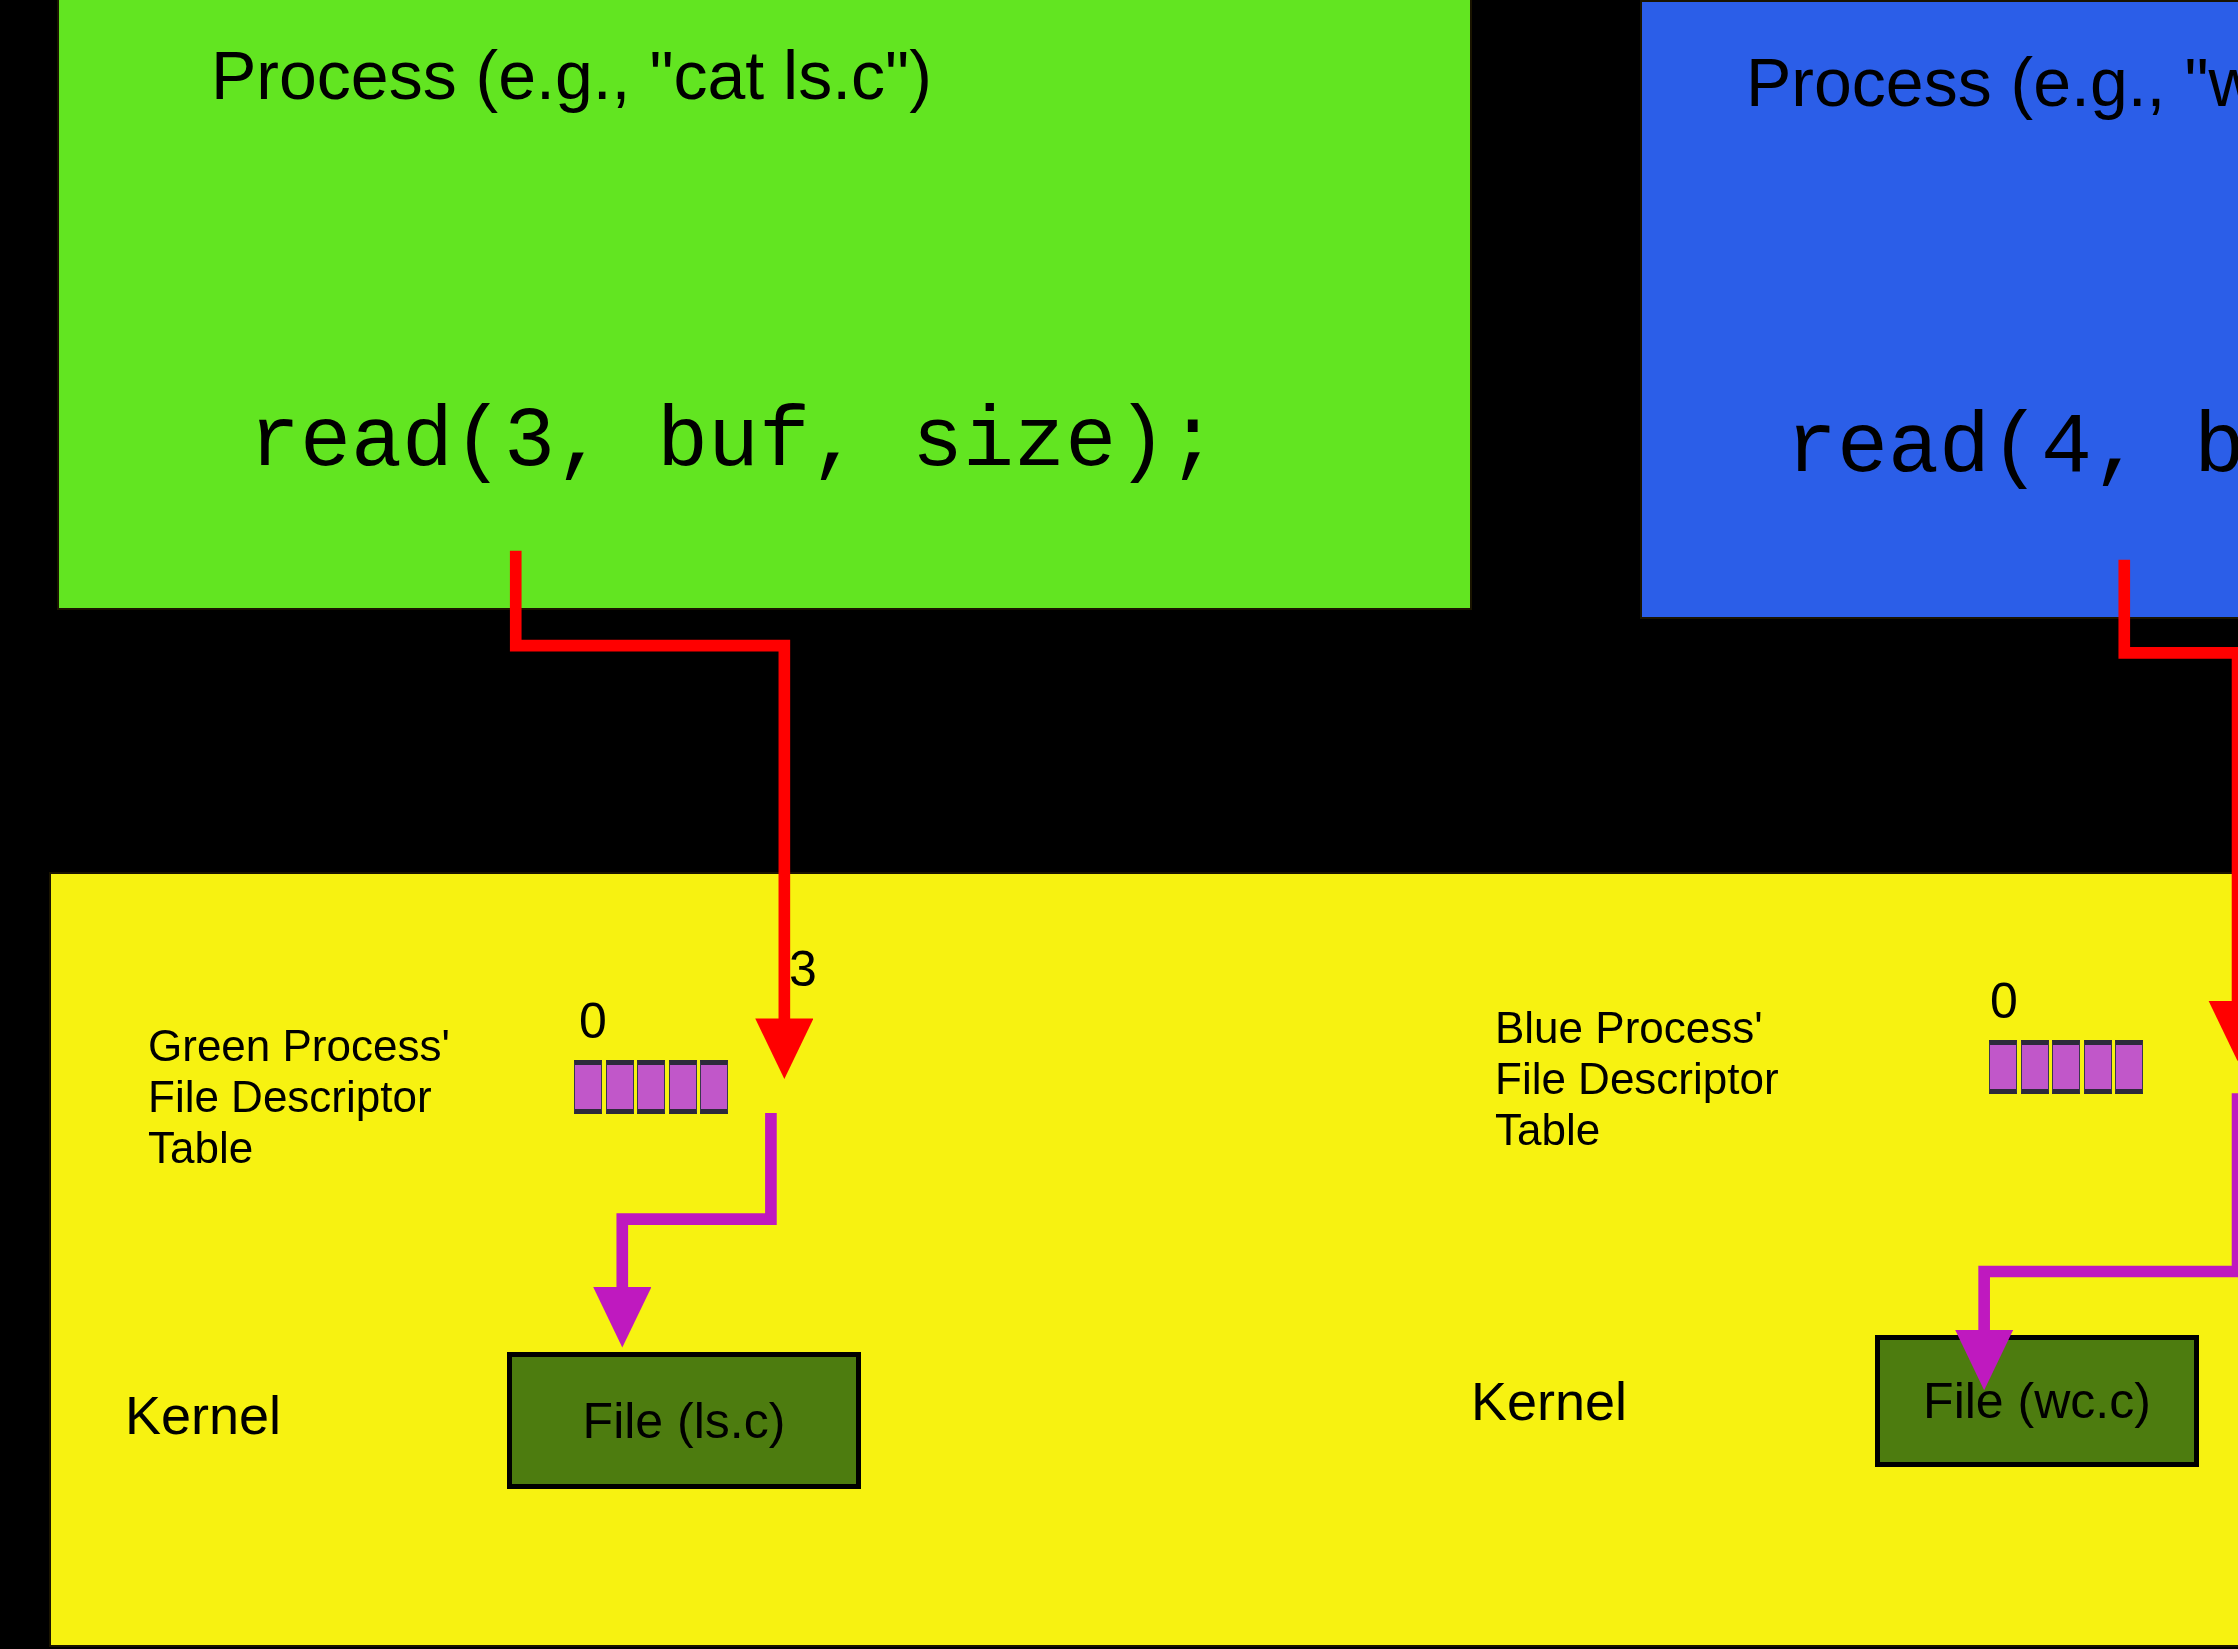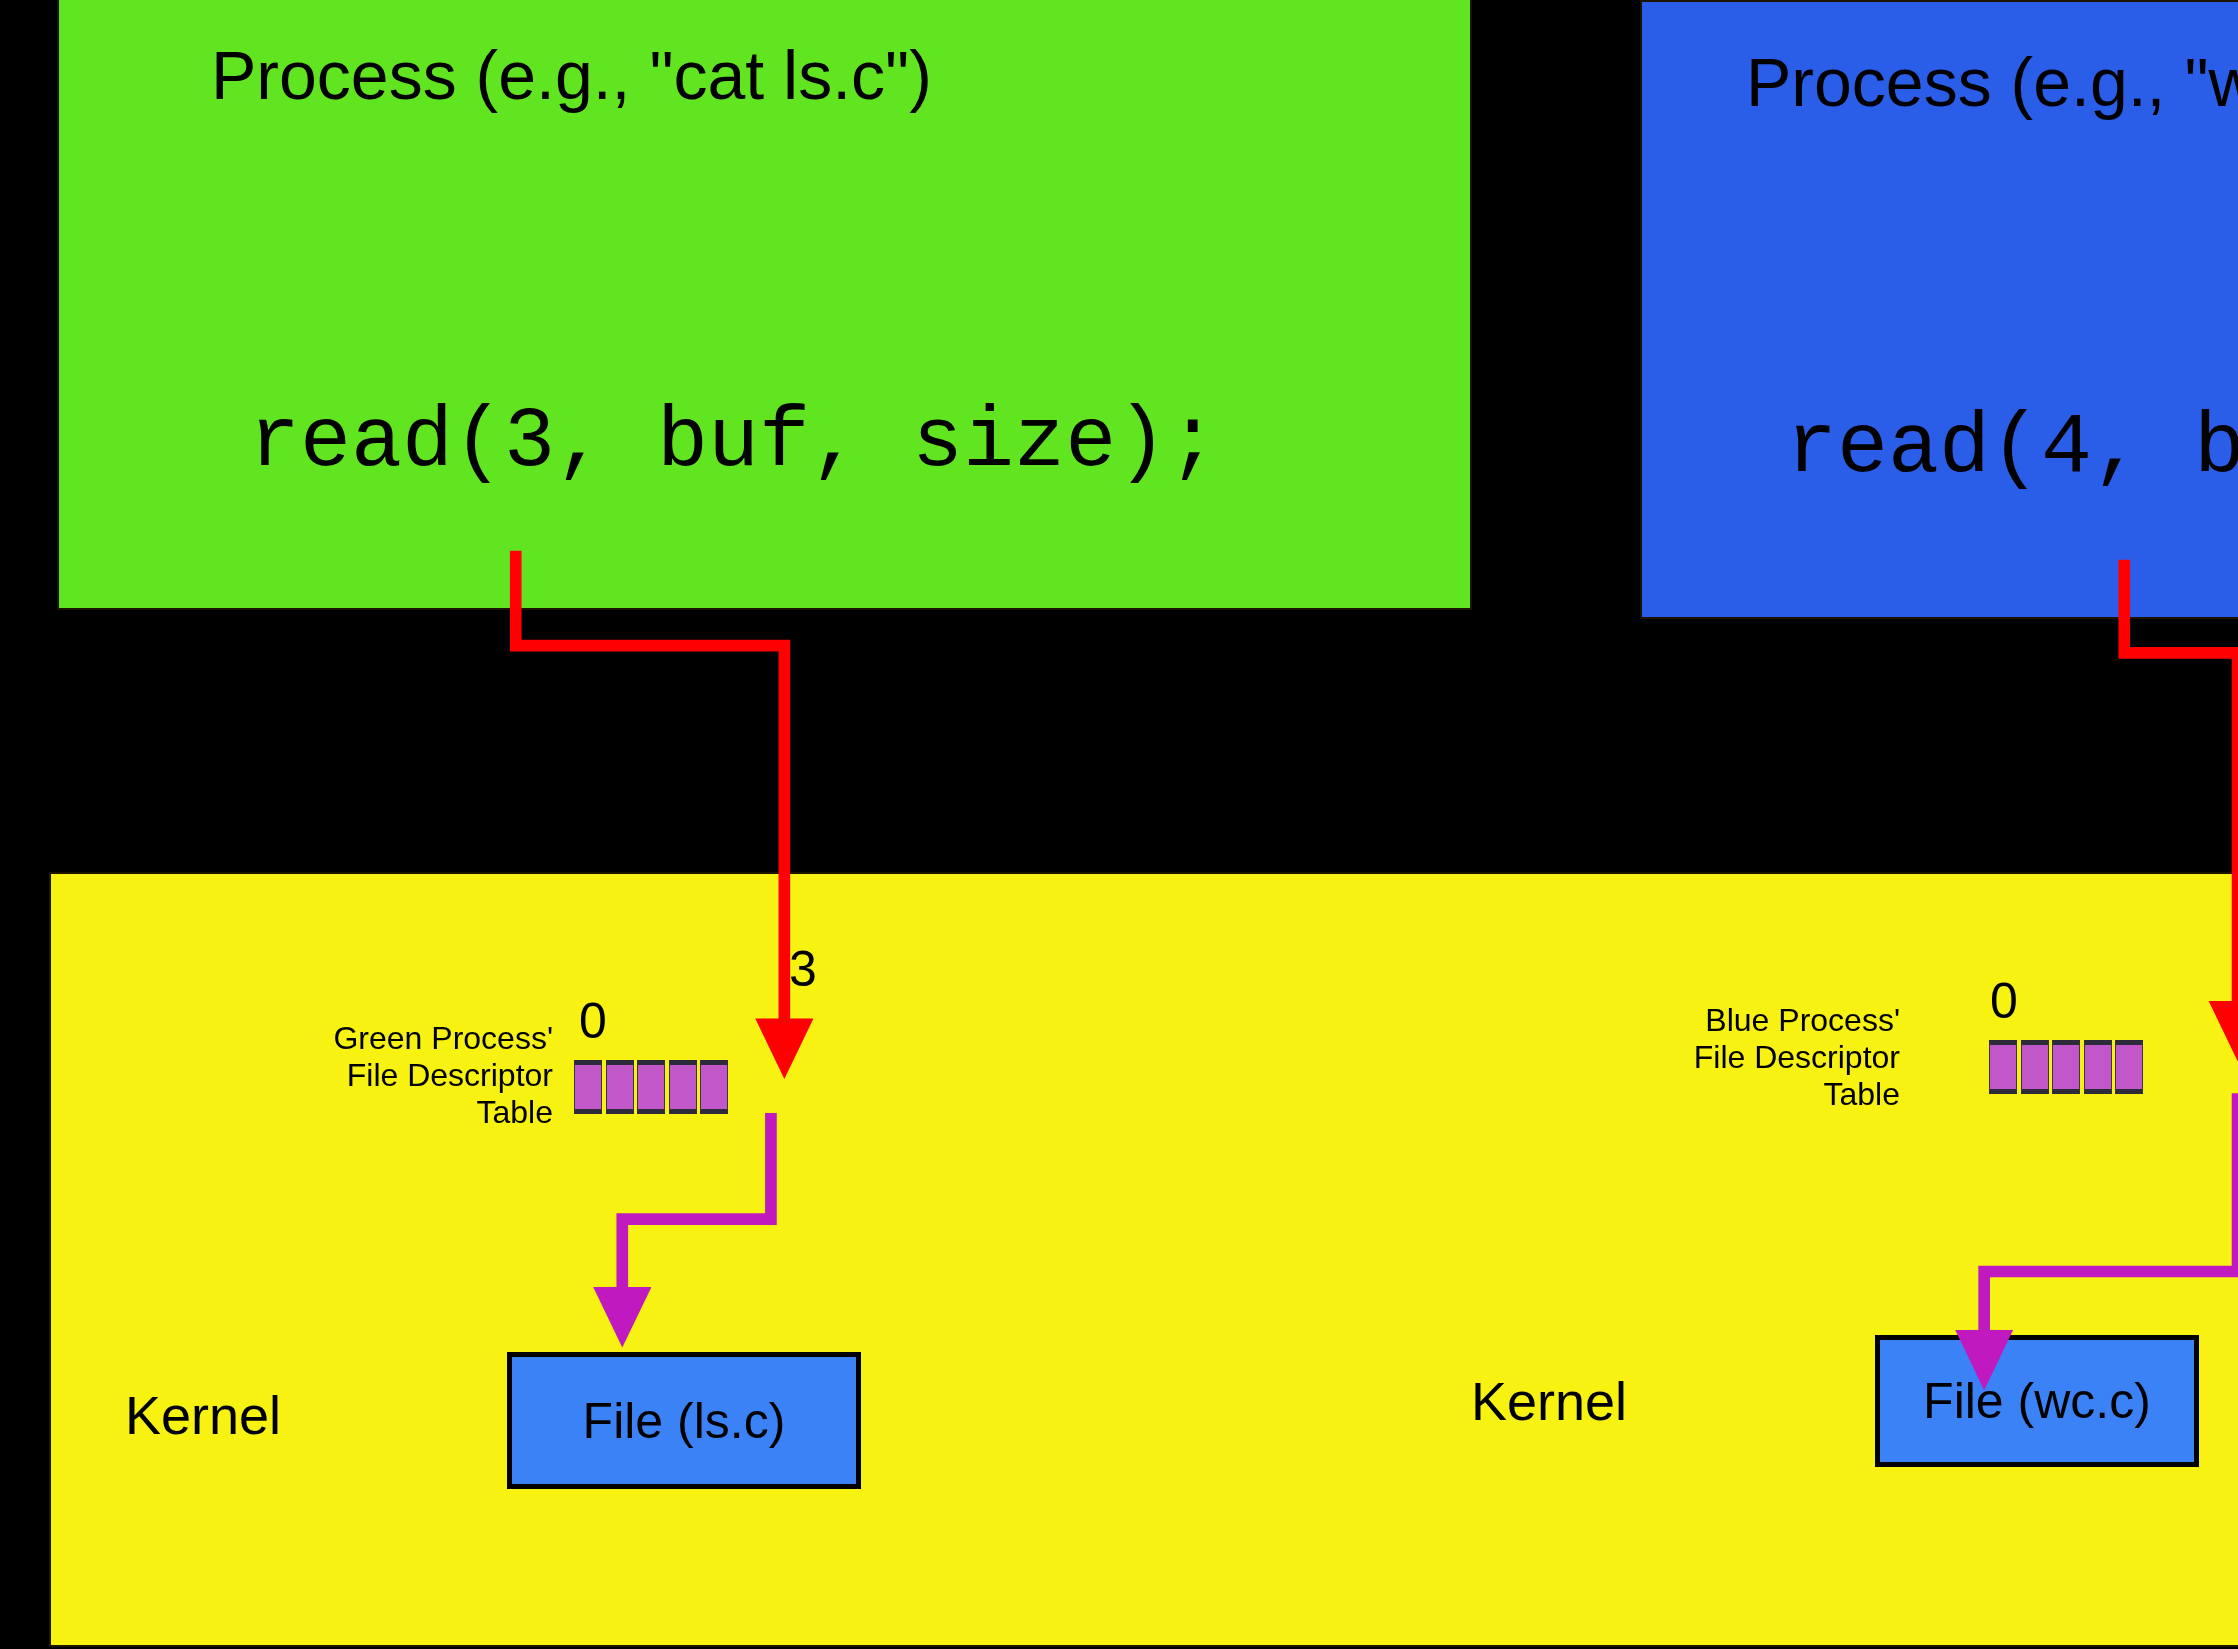--- a/index.html
+++ b/index.html
@@ -75,24 +75,24 @@
     font-size: 54px;
     color: #000000;
     white-space: nowrap;
   }
   #kernel-label-left  { left: 125px;  top: 1384px; }
   #kernel-label-right { left: 1471px; top: 1370px; }
 
   
   .fdt-label {
     position: absolute;
-    font-size: 32px;
+    font-size: 44px;
     line-height: 1.16;
     color: #000000;
-    text-align: right;
+    text-align: left;
     white-space: pre-line;
   }
   #fdt-label-green { left: 148px;  top: 1020px; width: 405px; }
   #fdt-label-blue  { left: 1495px; top: 1002px; width: 405px; }
 
   
   .idx-label {
     position: absolute;
     font-size: 50px;
     color: #000000;
@@ -117,21 +117,21 @@
     box-sizing: border-box;
     border-top: 5.4px solid #2D2A3A;
     border-bottom: 5.4px solid #2D2A3A;
     border-left: 0.9px solid #3a3650;
     border-right: 0.9px solid #3a3650;
   }
 
   
   .file-box {
     position: absolute;
-    background: #3b82f6;
+    background: #4d7c0f;
     box-sizing: border-box;
     border: 5.8px solid #000000;
     display: flex;
     align-items: center;
     justify-content: center;
     font-size: 50px;
     color: #000000;
     white-space: nowrap;
   }
   #file-box-ls { left: 507px; top: 1352px; width: 354px; height: 137px; }

